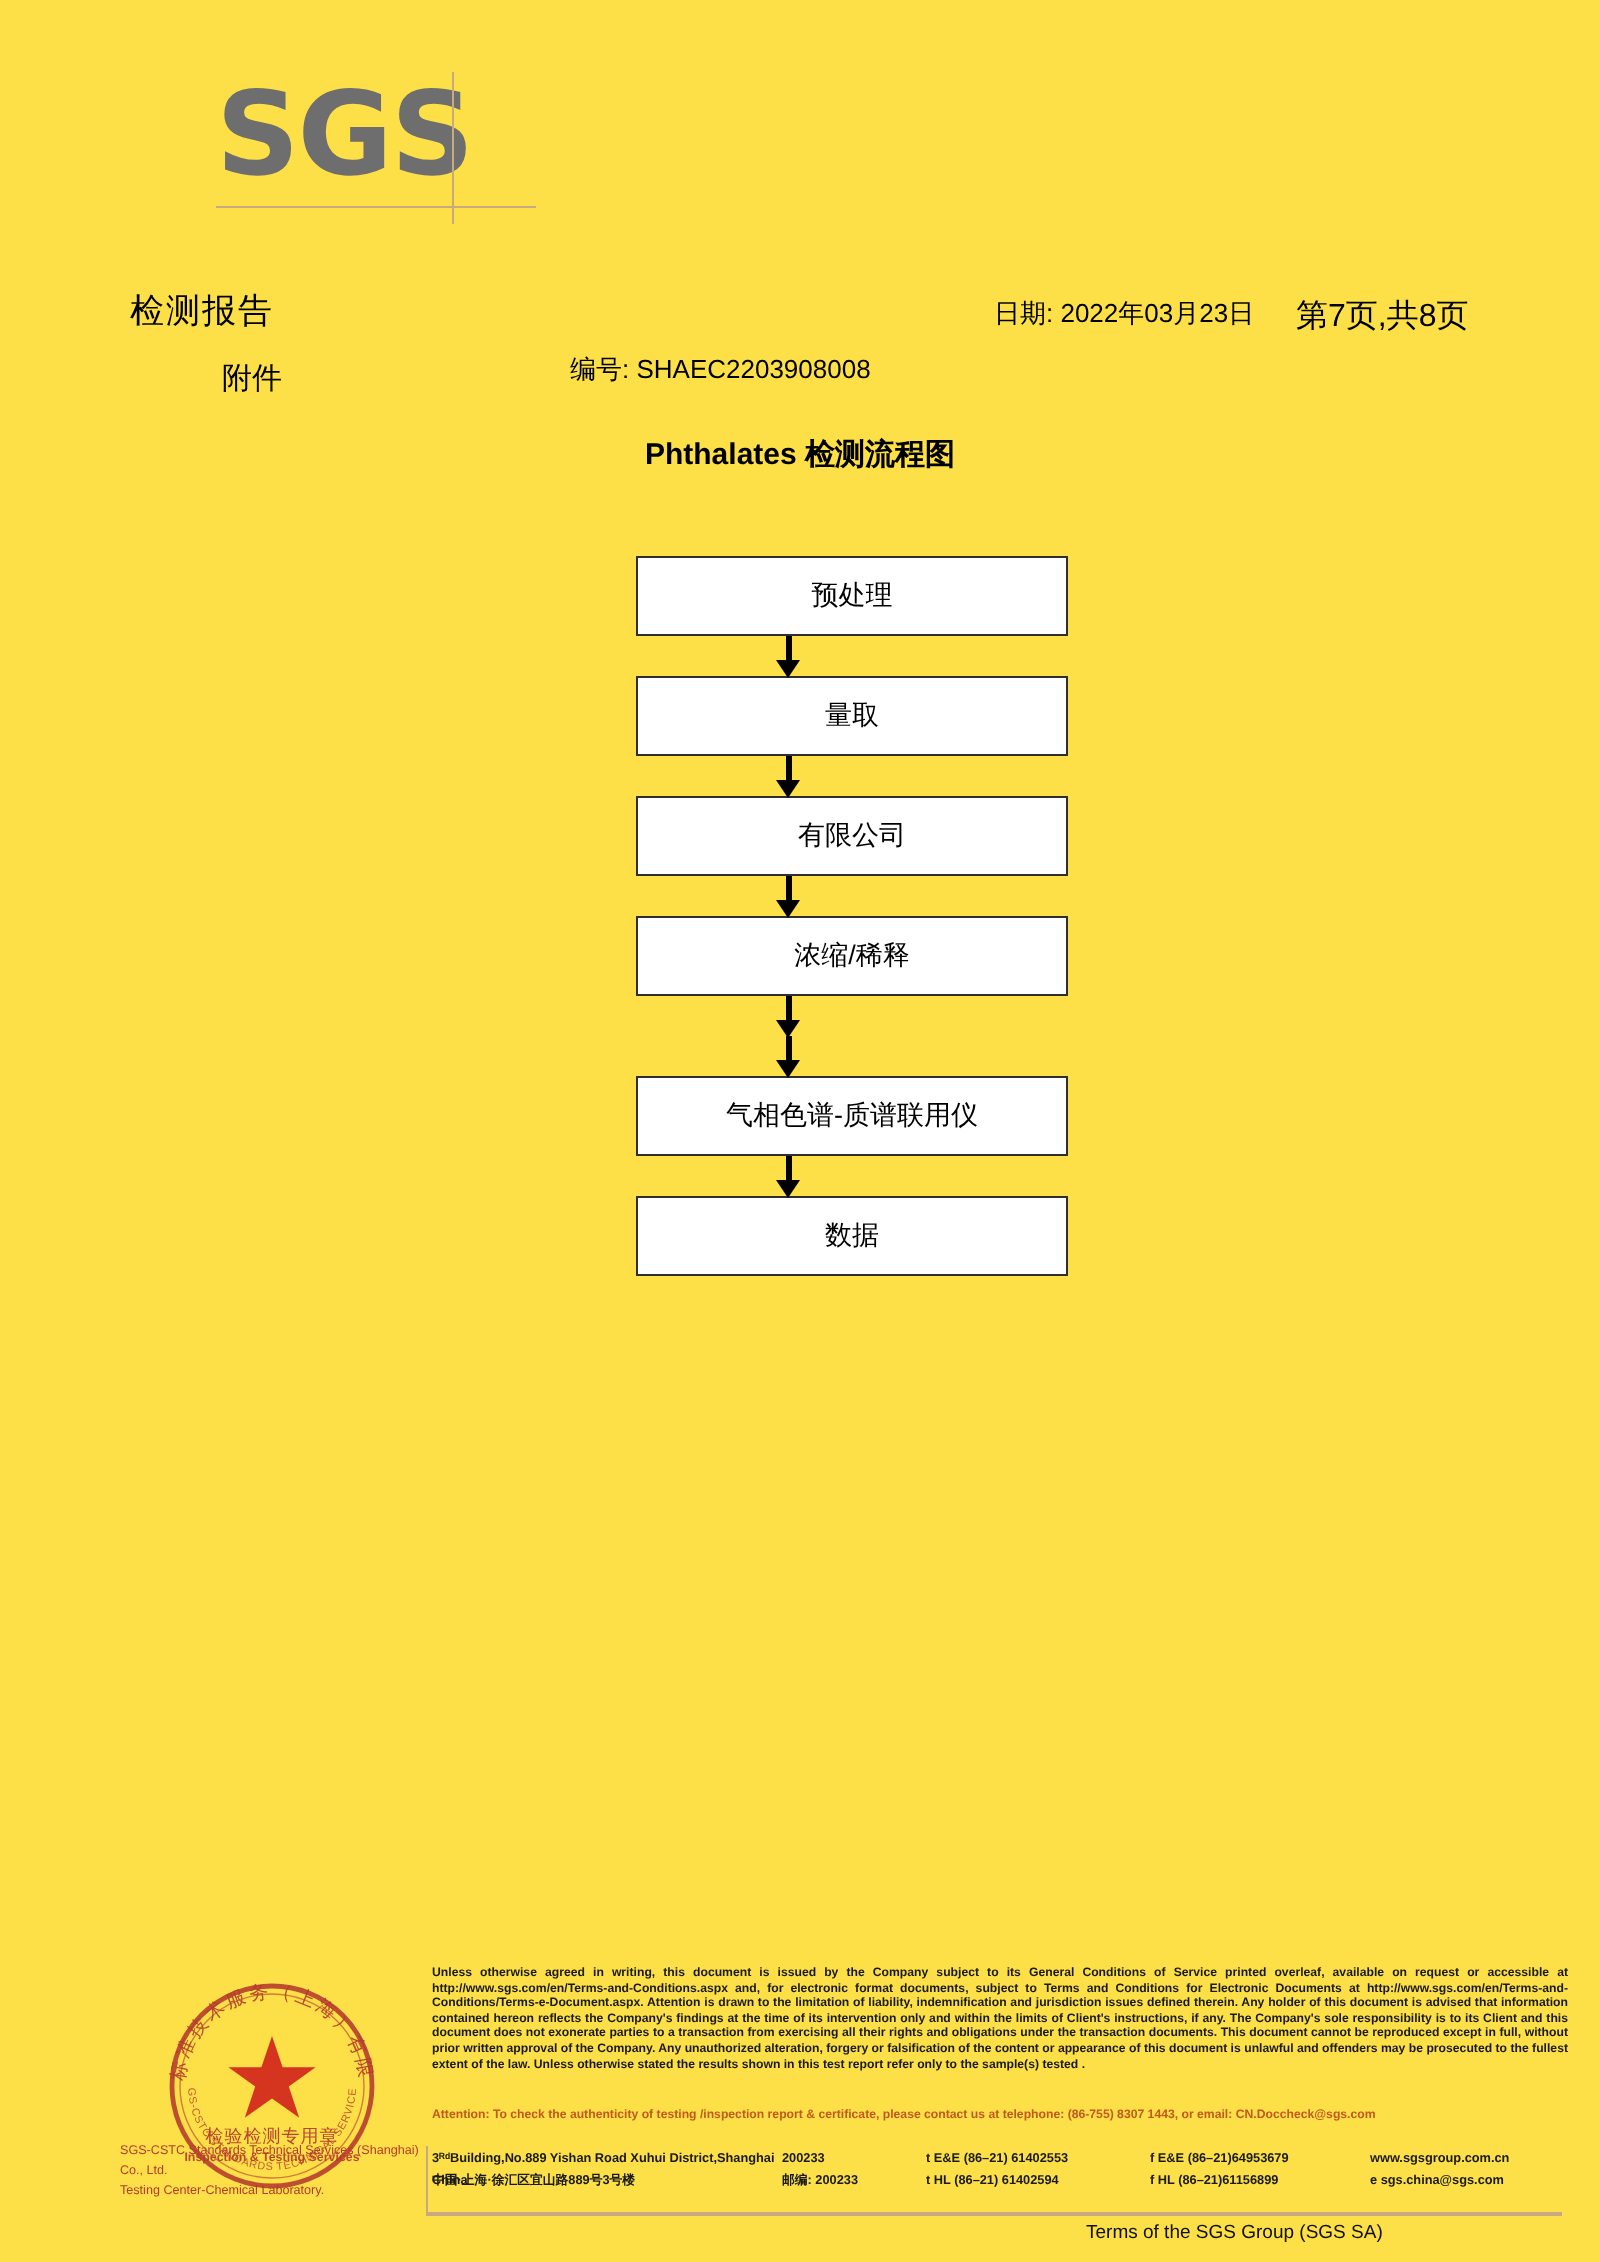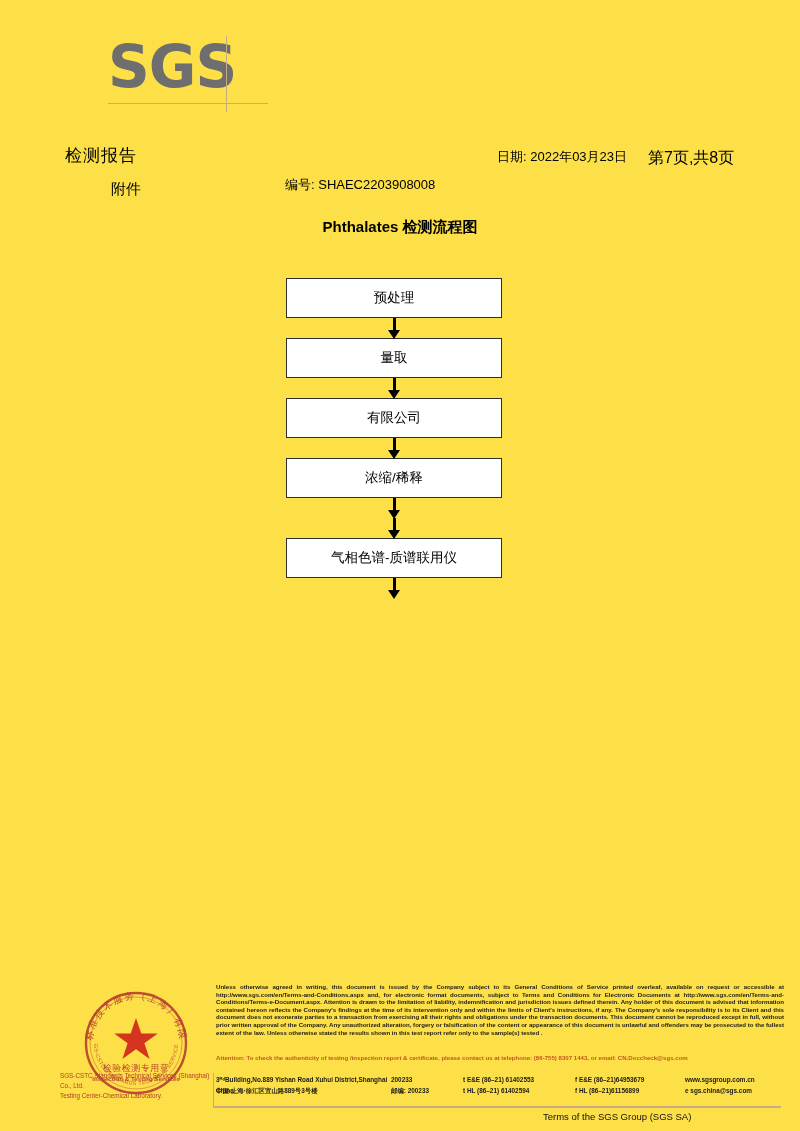--- a/index.html
+++ b/index.html
@@ -114,20 +114,21 @@
     width: 216px;
     height: 40px;
     box-sizing: border-box;
     border: 1px solid #2f2f2f;
     background: #ffffff;
     display: flex;
     align-items: center;
     justify-content: center;
     font-size: 13.5px;
     color: #000;
+    margin-left: 32px;
   }
   .flow-arrow {
     position: relative;
     width: 216px;
     height: 20px;
   }
   .flow-arrow .shaft {
     position: absolute;
     left: 107px;
     top: 0;
@@ -297,20 +298,21 @@
       <div class="shaft"></div>
         <div class="head"></div>
     </div>
 
     <div class="flow-box">气相色谱-质谱联用仪</div>
     <div class="flow-arrow">
       <div class="shaft"></div>
         <div class="head"></div>
     </div>
 
+    <div class="flow-box">数据</div>
 
   </div>
 
   <div class="footer">
 
     <div class="seal">
       <svg width="116" height="116" viewBox="0 0 116 116" xmlns="http://www.w3.org/2000/svg">
         <defs>
           <path id="arcTop" d="M 14,58 A 44,44 0 0 1 102,58" fill="none"></path>
           <path id="arcBot" d="M 16,58 A 42,42 0 0 0 100,58" fill="none"></path>

